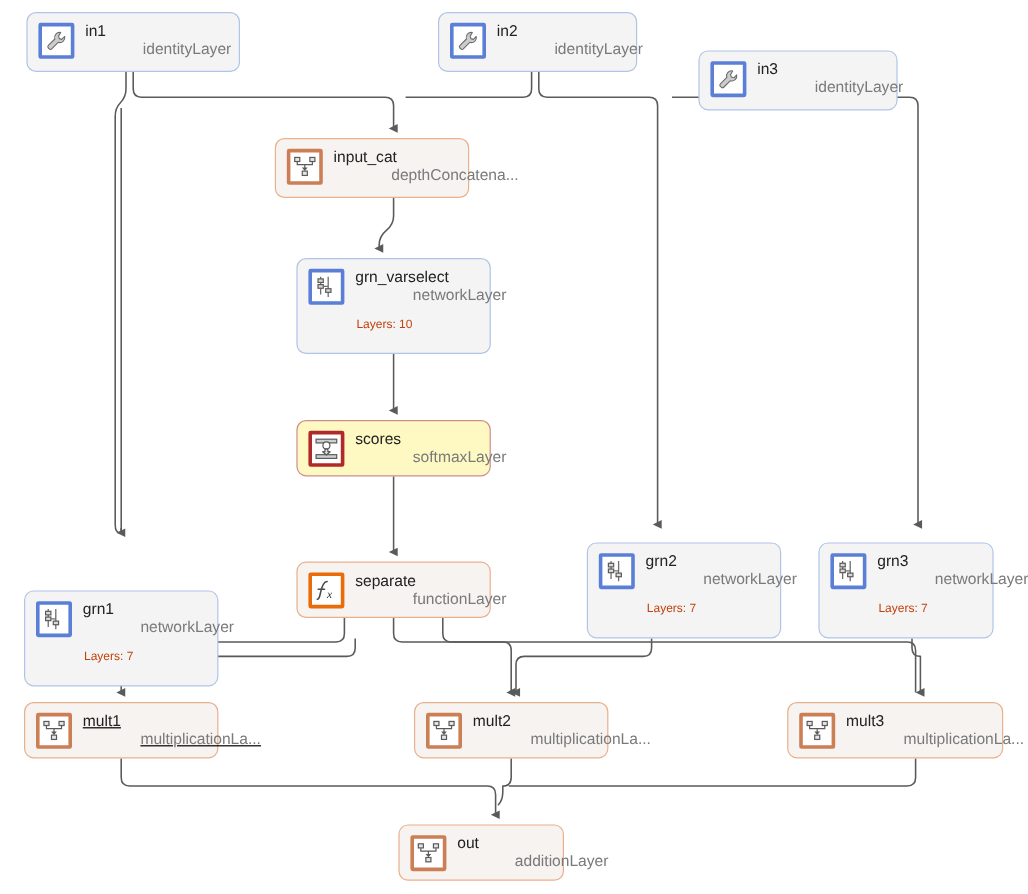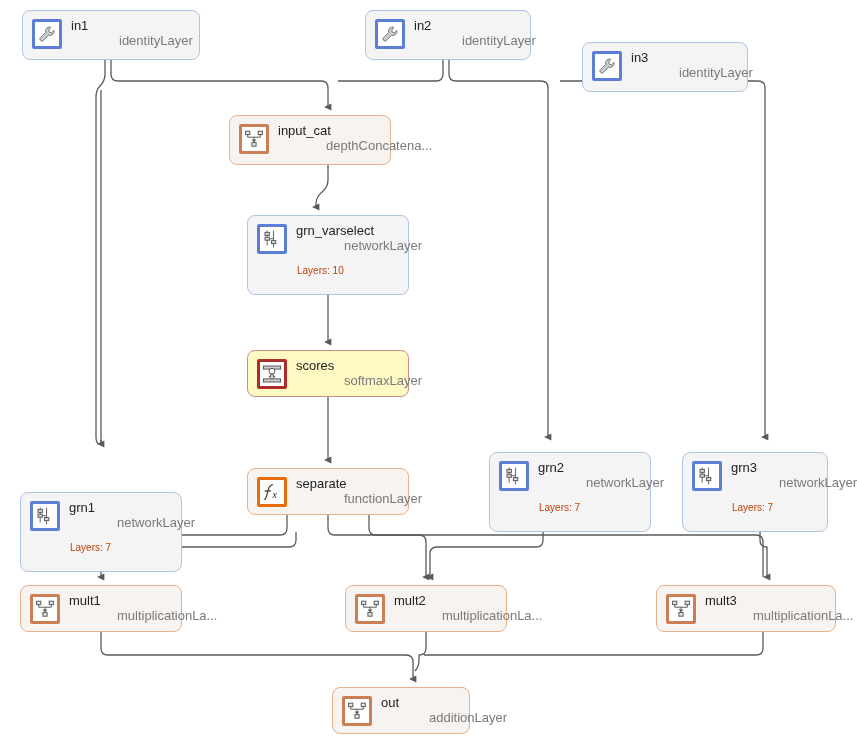--- a/index.html
+++ b/index.html
@@ -255,21 +255,21 @@
             <rect x="9.4" y="11.6" width="4.4" height="3.0" fill="#d9d9d9" stroke="#5a5a5a" stroke-width="1"></rect>
           </svg>
         </span>
         <div class="labels">
           <span class="lbl-name">grn3</span>
           <span class="lbl-type">networkLayer</span>
         </div>
       </div>
       <div class="lbl-sub">Layers: 7</div>
     </div>
-    <div class="node orange" style="left: 20px; top: 585px; width: 162px; height: 47px;">
+    <div class="node orange" style="left: 20px; top: 585px; width: 162px; height: 47px; text-decoration: underline;">
       <div class="node-row">
         <span class="icon tan">
           <svg width="20" height="20" viewBox="0 0 20 20">
             <rect x="1.6" y="2.2" width="4.2" height="3.4" fill="#e6e6e6" stroke="#5a5a5a" stroke-width="1"></rect>
             <rect x="14.2" y="2.2" width="4.2" height="3.4" fill="#e6e6e6" stroke="#5a5a5a" stroke-width="1"></rect>
             <rect x="7.9" y="13.6" width="4.2" height="3.6" fill="#e6e6e6" stroke="#5a5a5a" stroke-width="1"></rect>
             <path d="M3.7 5.8 L3.7 8.2 L16.3 8.2 L16.3 5.8" fill="none" stroke="#5a5a5a" stroke-width="1"></path>
             <path d="M10 8.2 L10 11.4" stroke="#5a5a5a" stroke-width="1"></path>
             <path d="M7.6 10.6 L12.4 10.6 L10 13.4 Z" fill="#5a5a5a"></path>
           </svg>

